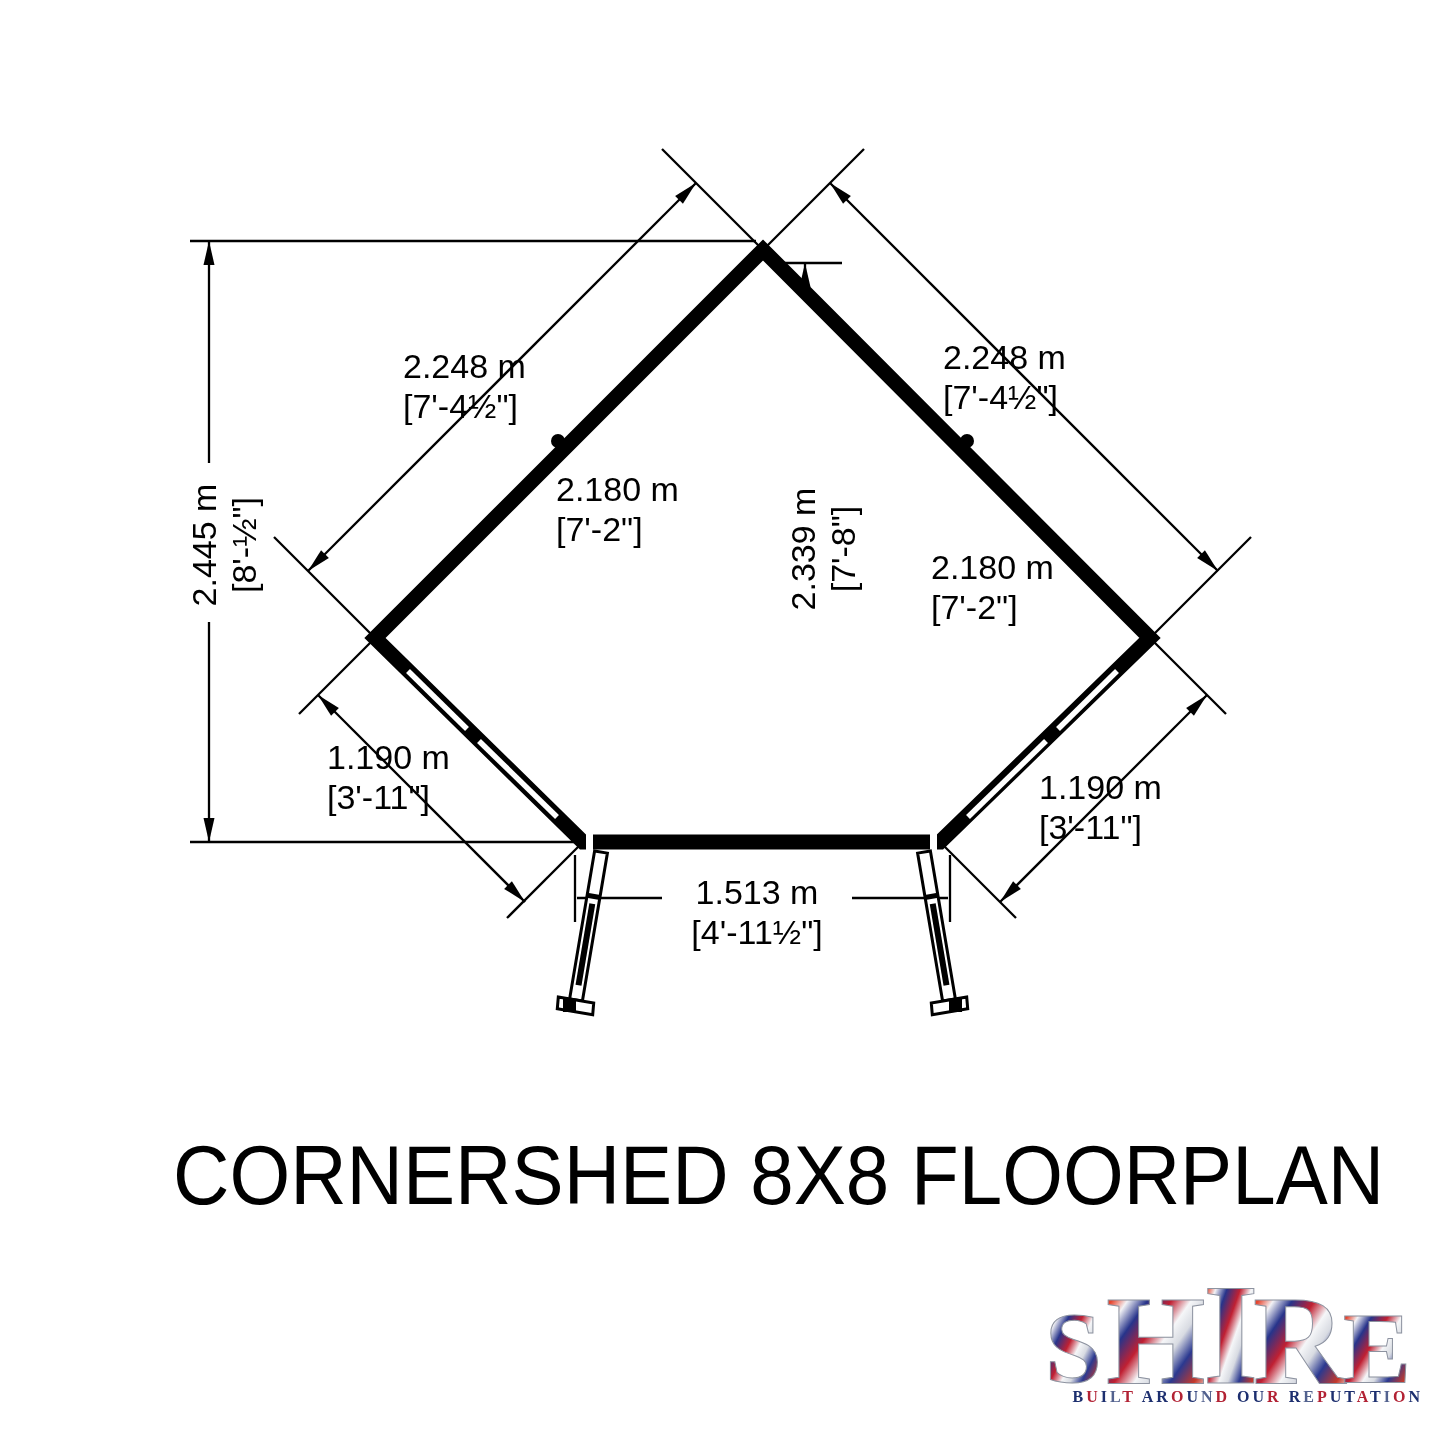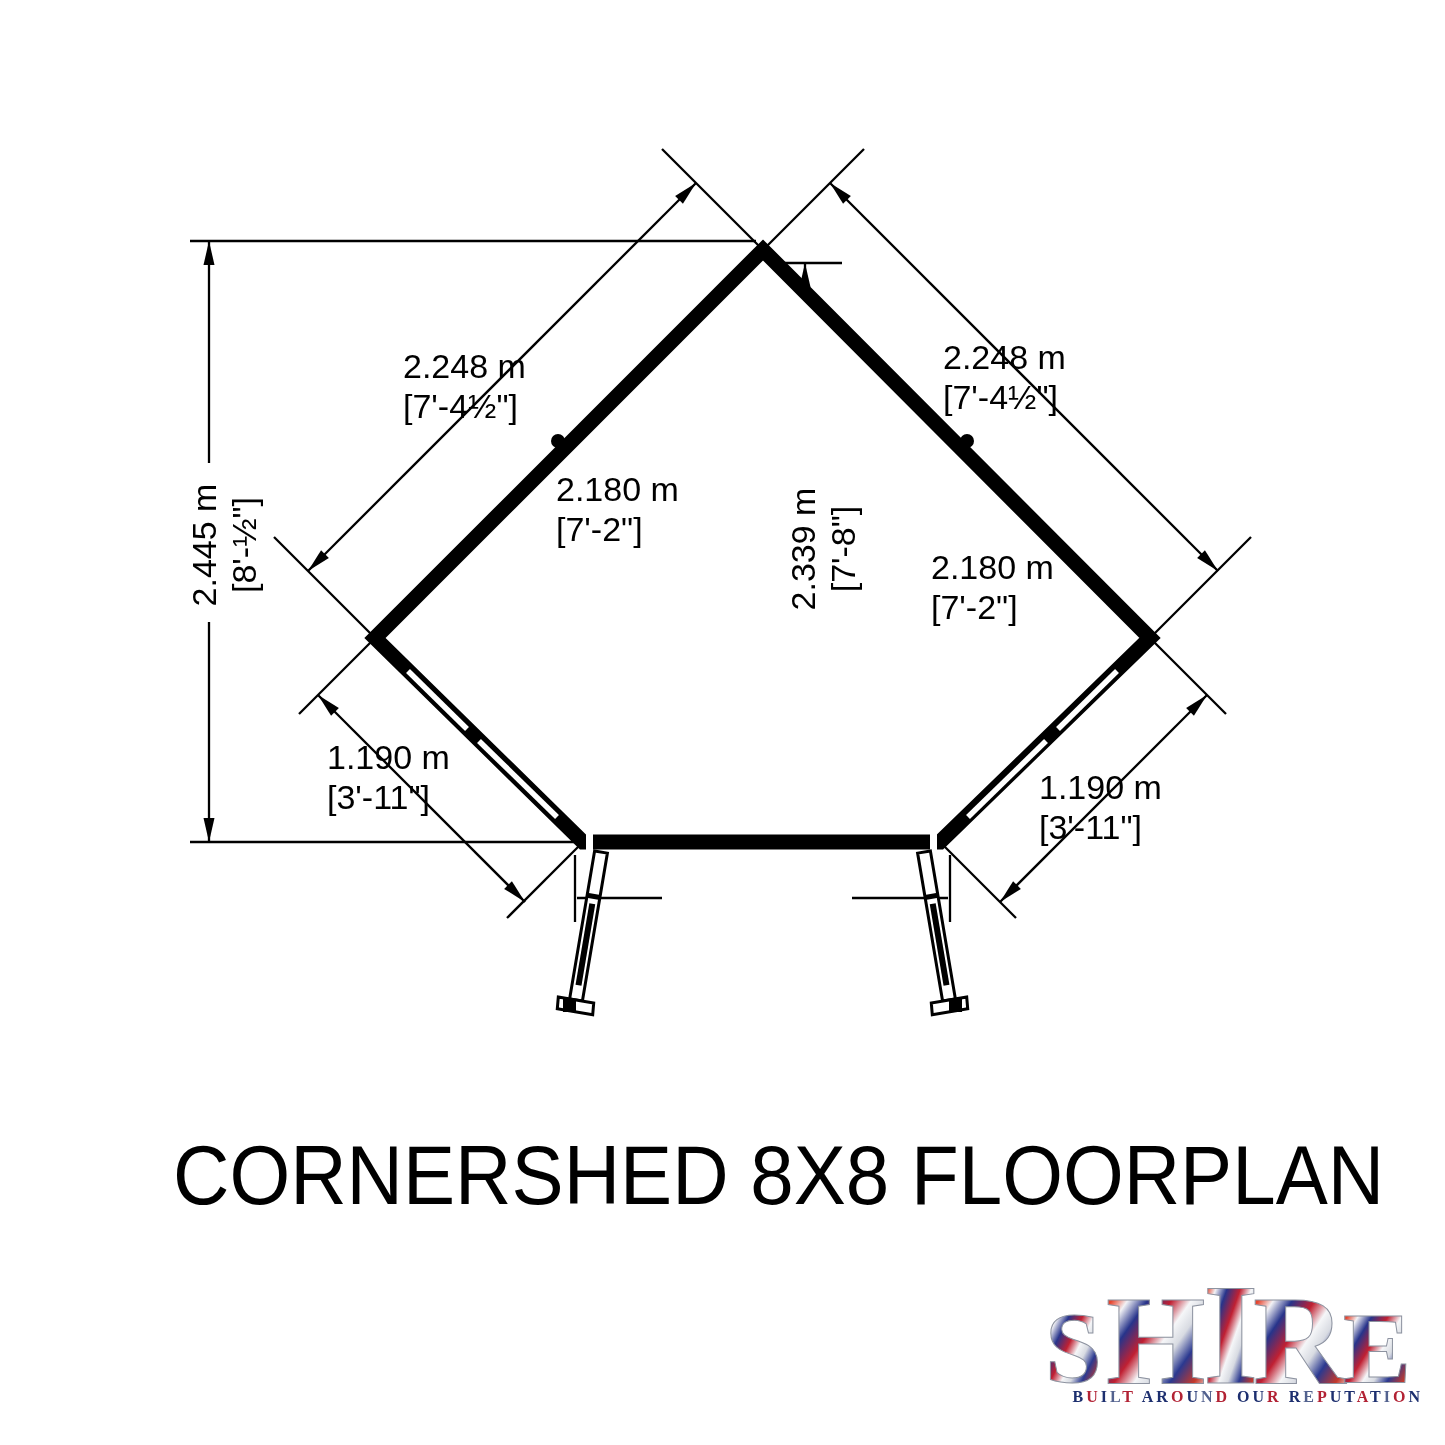--- a/index.html
+++ b/index.html
@@ -133,20 +133,24 @@
     <div>[7'-2"]</div>
   </div>
   <div class="dim" style="left:327px;top:737px">
     <div>1.190 m</div>
     <div>[3'-11"]</div>
   </div>
   <div class="dim" style="left:1039px;top:767px">
     <div>1.190 m</div>
     <div>[3'-11"]</div>
   </div>
+  <div class="dim ctr" style="left:757px;top:872px">
+    <div>1.513 m</div>
+    <div>[4'-11½"]</div>
+  </div>
 
   <div id="title">CORNERSHED 8X8 FLOORPLAN</div>
 
   <svg id="logo" viewBox="0 0 390 175">
     <g font-family="Liberation Serif, serif" font-weight="bold" fill="url(#uj2)" stroke="#8d93a0" stroke-width="1">
       <defs>
         <linearGradient id="uj2" x1="0" y1="0" x2="1" y2="1">
           <stop offset="0" stop-color="#c5392b"></stop>
           <stop offset="0.14" stop-color="#e8452e"></stop>
           <stop offset="0.22" stop-color="#f2f2f5"></stop>

